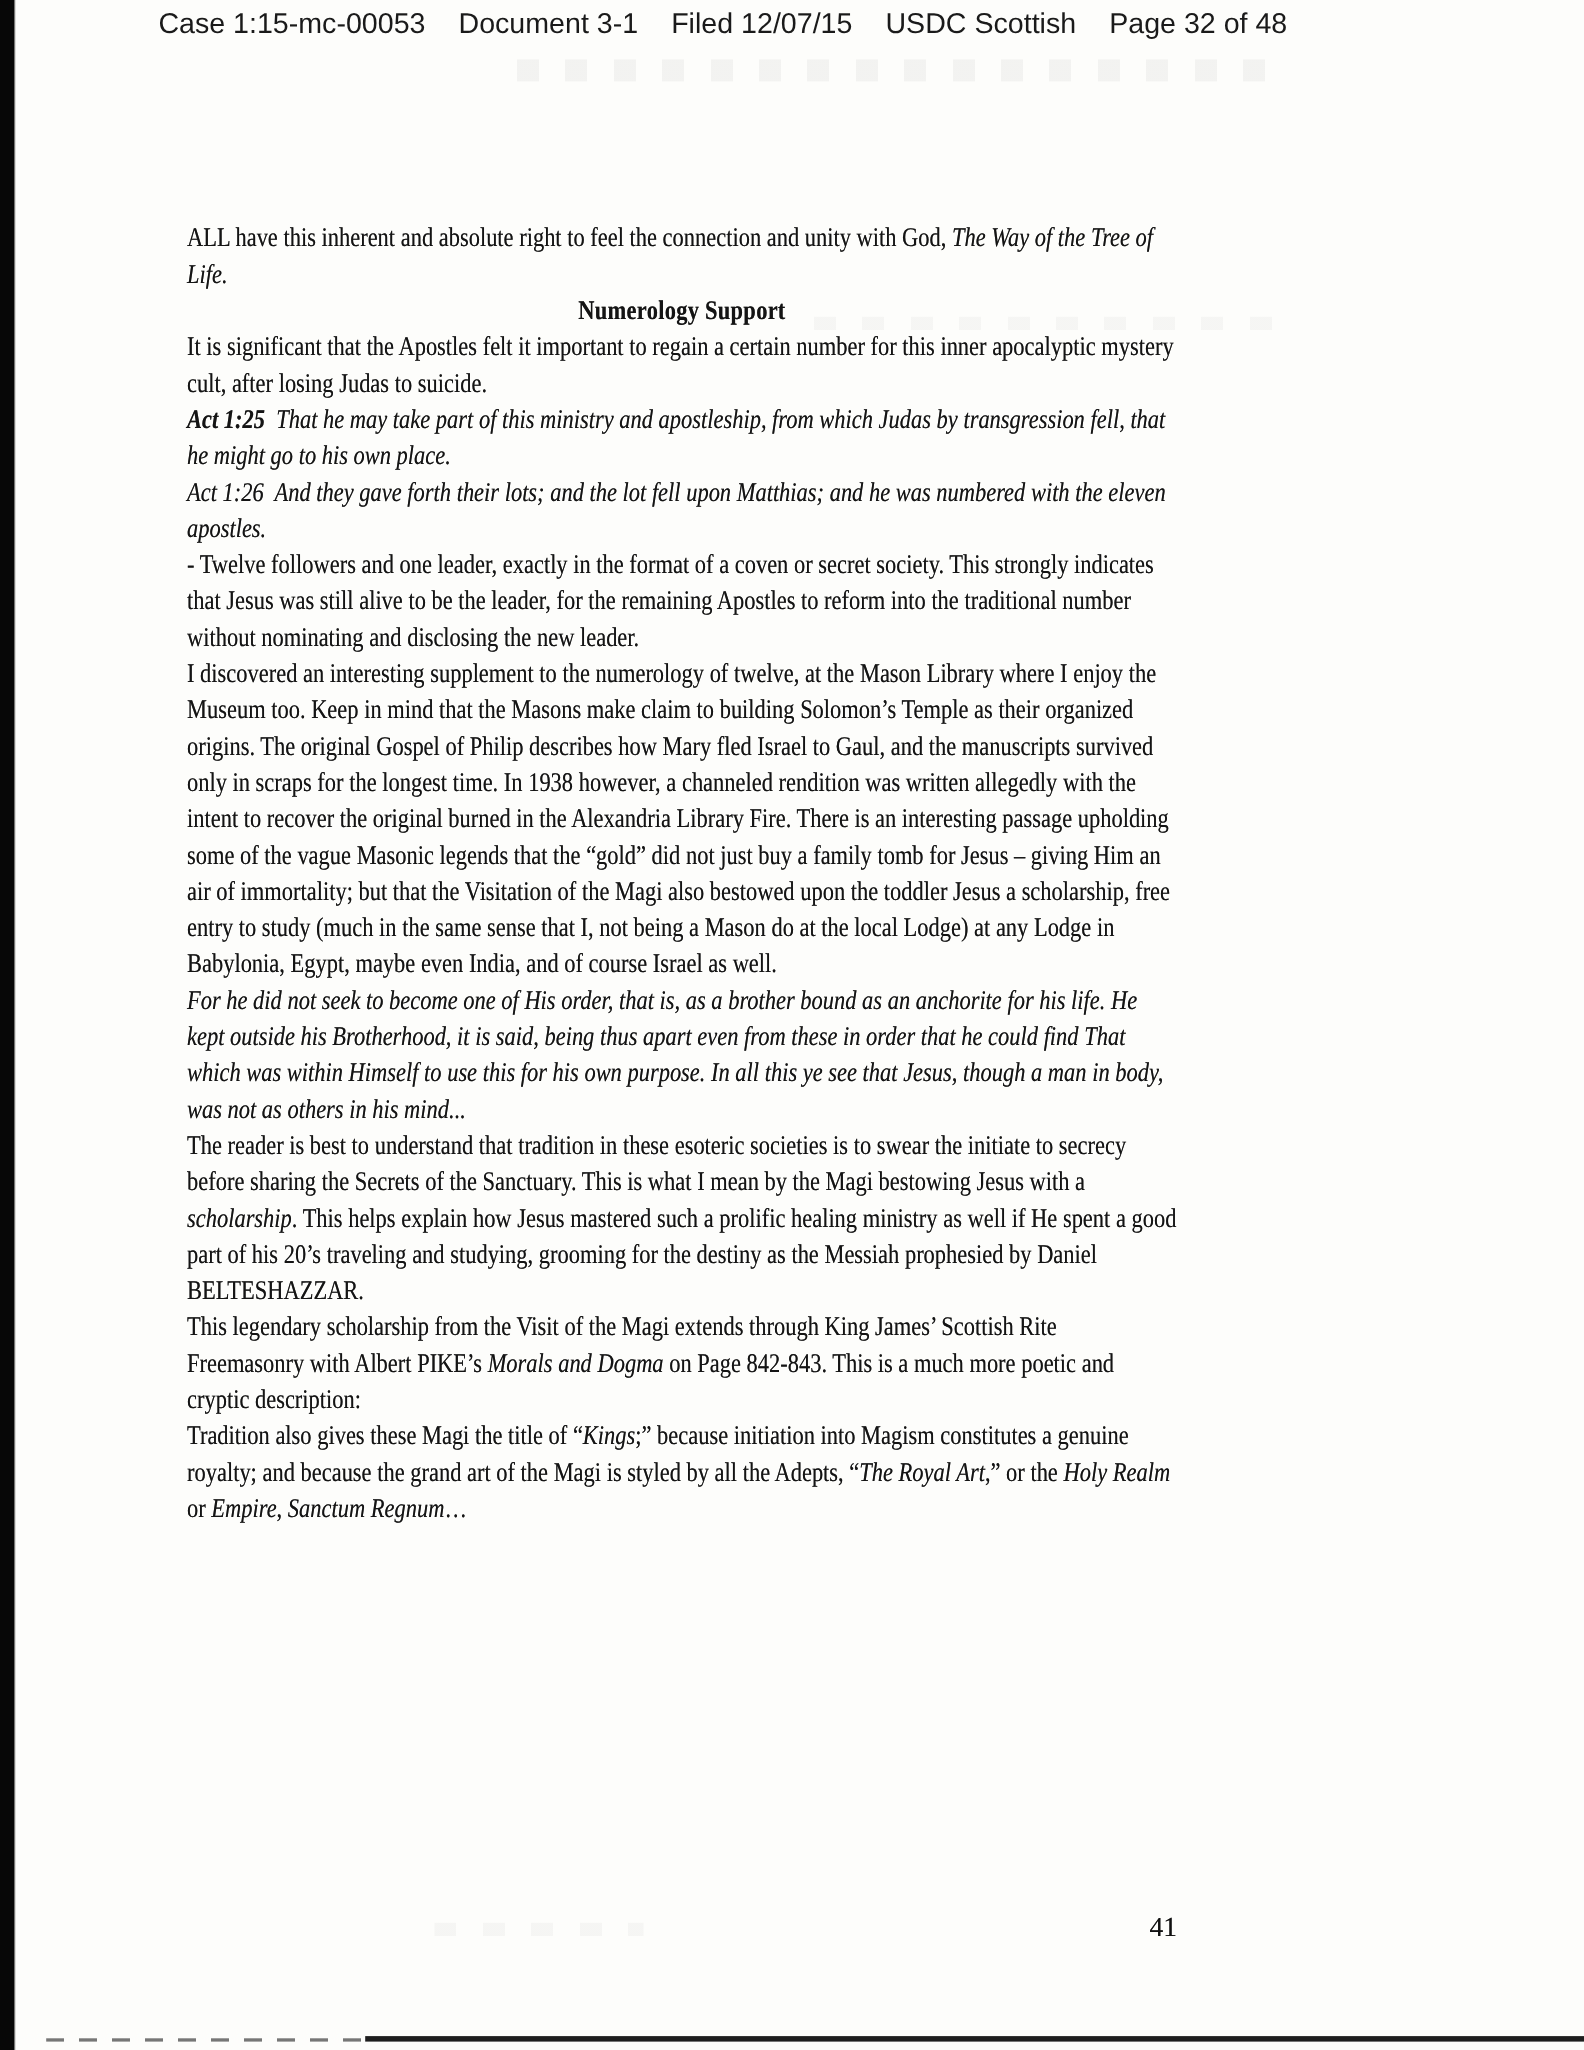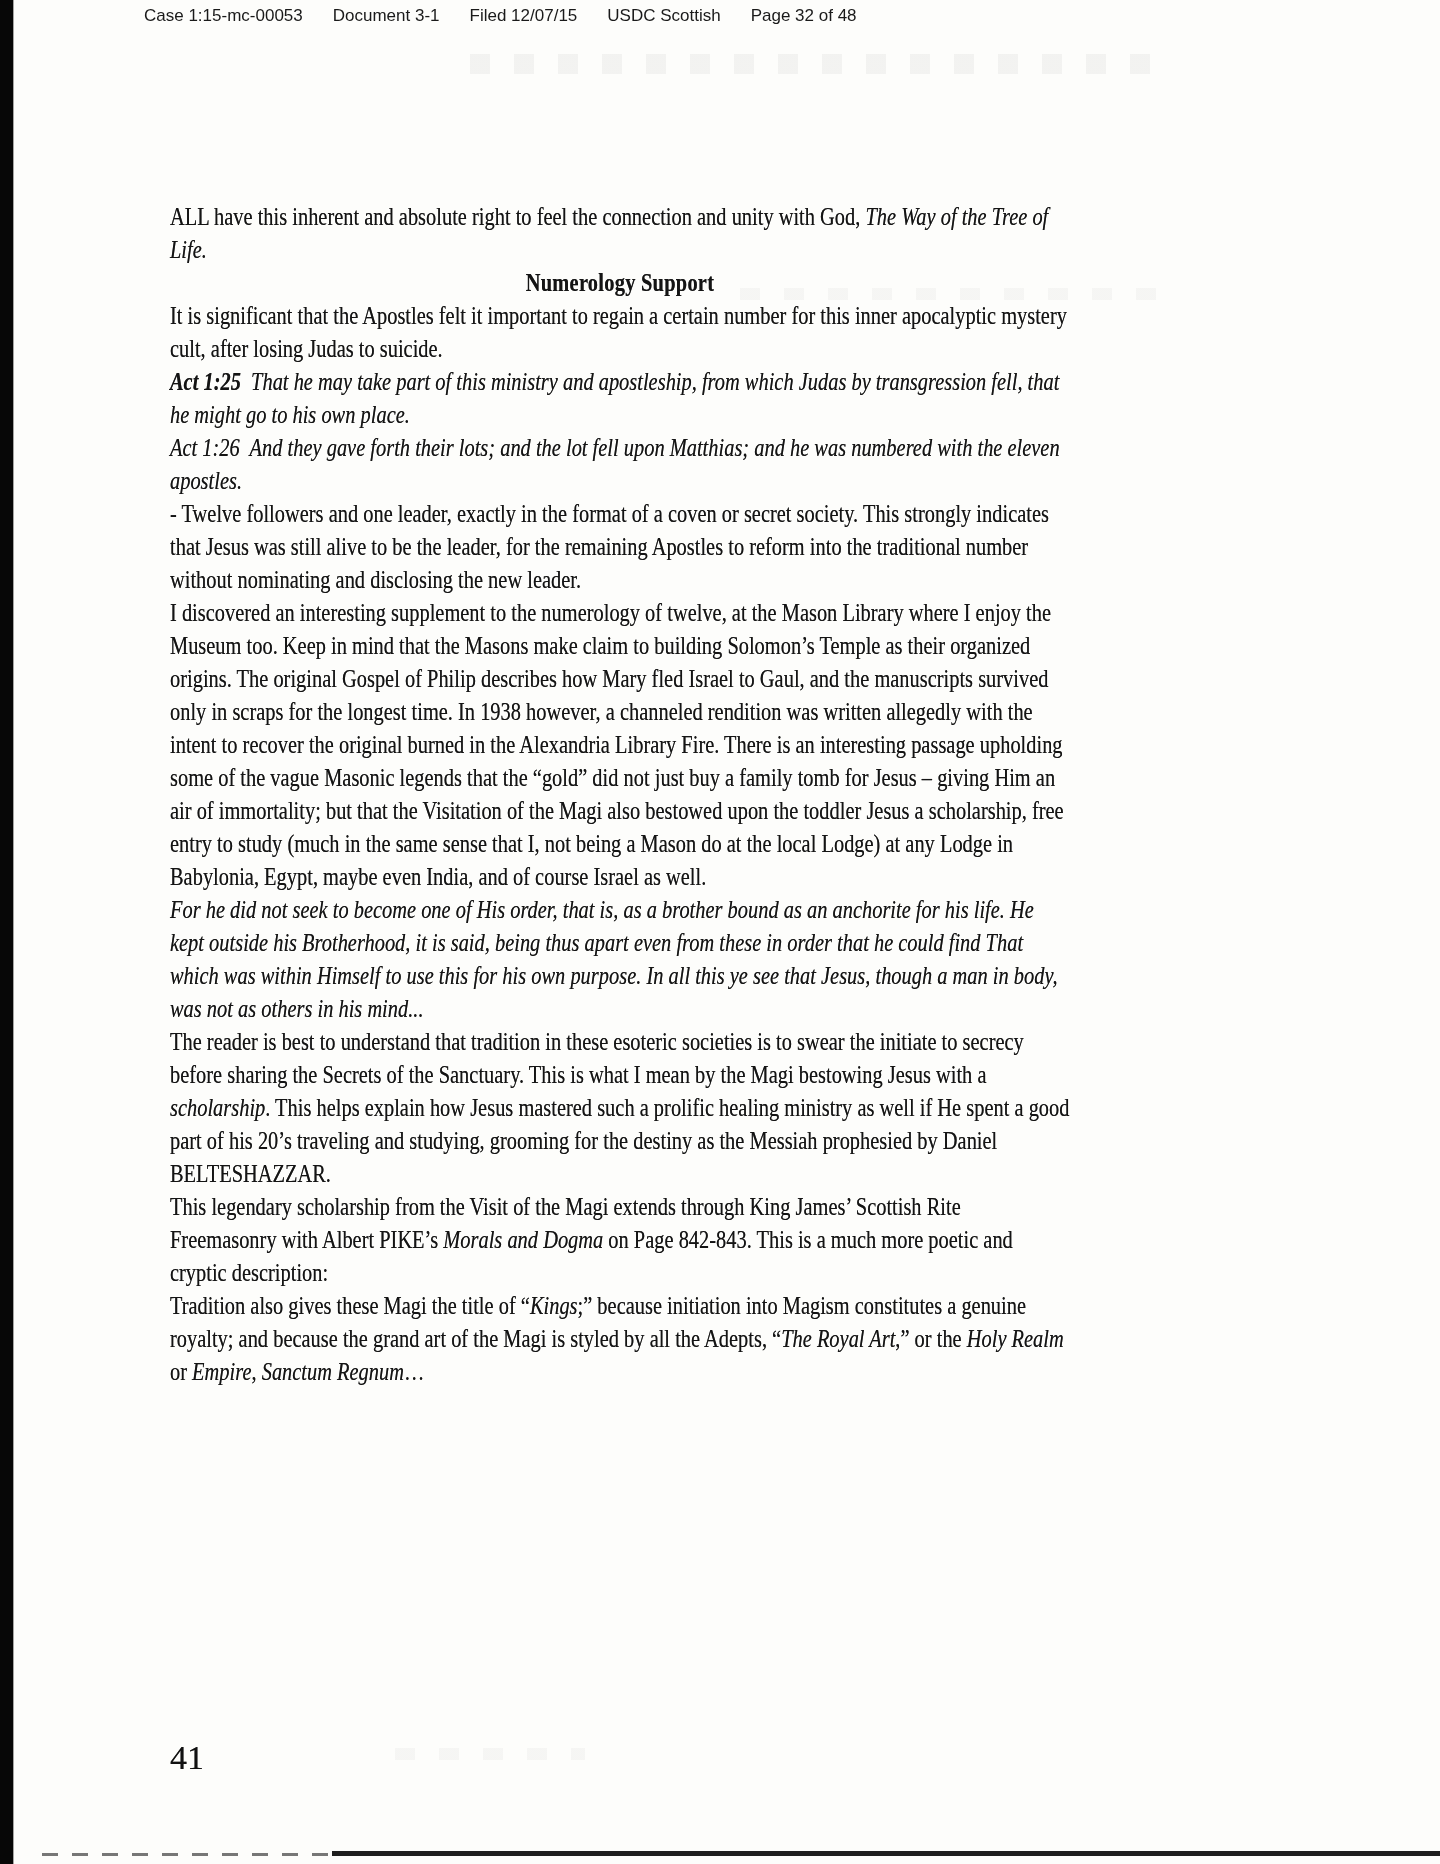--- a/index.html
+++ b/index.html
@@ -11,40 +11,40 @@
   }
   .edge-bar{
     position:absolute;left:0;top:0;width:13px;height:1864px;
     background:#070707;
     box-shadow:1px 0 0 rgba(0,0,0,.35);
   }
   .header{
     position:absolute;left:144px;top:6px;
     display:flex;gap:30px;white-space:nowrap;
     font-family:"Liberation Sans","DejaVu Sans",sans-serif;
-    font-size:17px;line-height:1.2;color:#1a1a1a;
+    font-size:26px;line-height:1.2;color:#1a1a1a;
   }
   .content{
     position:absolute;left:170px;top:200px;width:1080px;
     transform:scaleX(.8333);transform-origin:0 0;
     font-size:24.5px;line-height:33px;
     text-shadow:0 0 .5px rgba(0,0,0,.6);
   }
   .content p,.content h2{margin:0;padding:0;}
   .heading{font-size:24.5px;font-weight:bold;text-align:center;letter-spacing:.3px;}
   .quote{padding-left:88px;}
   .it{font-style:italic;}
   .bd{font-weight:bold;}
   .b0{margin-bottom:33px}.b1{margin-bottom:31px}.b2{margin-bottom:26px}
   .b3{margin-bottom:16px}.b4{margin-bottom:36px}.b5{margin-bottom:14px}
   .b6{margin-bottom:24px}.b7{margin-bottom:20px}.b8{margin-bottom:30px}
   .b9{margin-bottom:0}
   .page-num{
     position:absolute;left:170px;top:1739px;width:900px;
-    text-align:left;font-size:34px;color:#111;
+    text-align:right;font-size:25px;color:#111;
     text-shadow:0 0 .5px rgba(0,0,0,.6);
   }
   .noise{
     position:absolute;height:20px;opacity:.55;
     background:repeating-linear-gradient(90deg,rgba(120,120,120,.14) 0 20px,transparent 20px 44px);
   }
   .noise.n1{left:470px;top:54px;width:700px;}
   .noise.n2{left:740px;top:288px;width:430px;height:12px;opacity:.4;}
   .noise.n3{left:395px;top:1748px;width:190px;height:12px;opacity:.4;}
   .scanline-solid{

